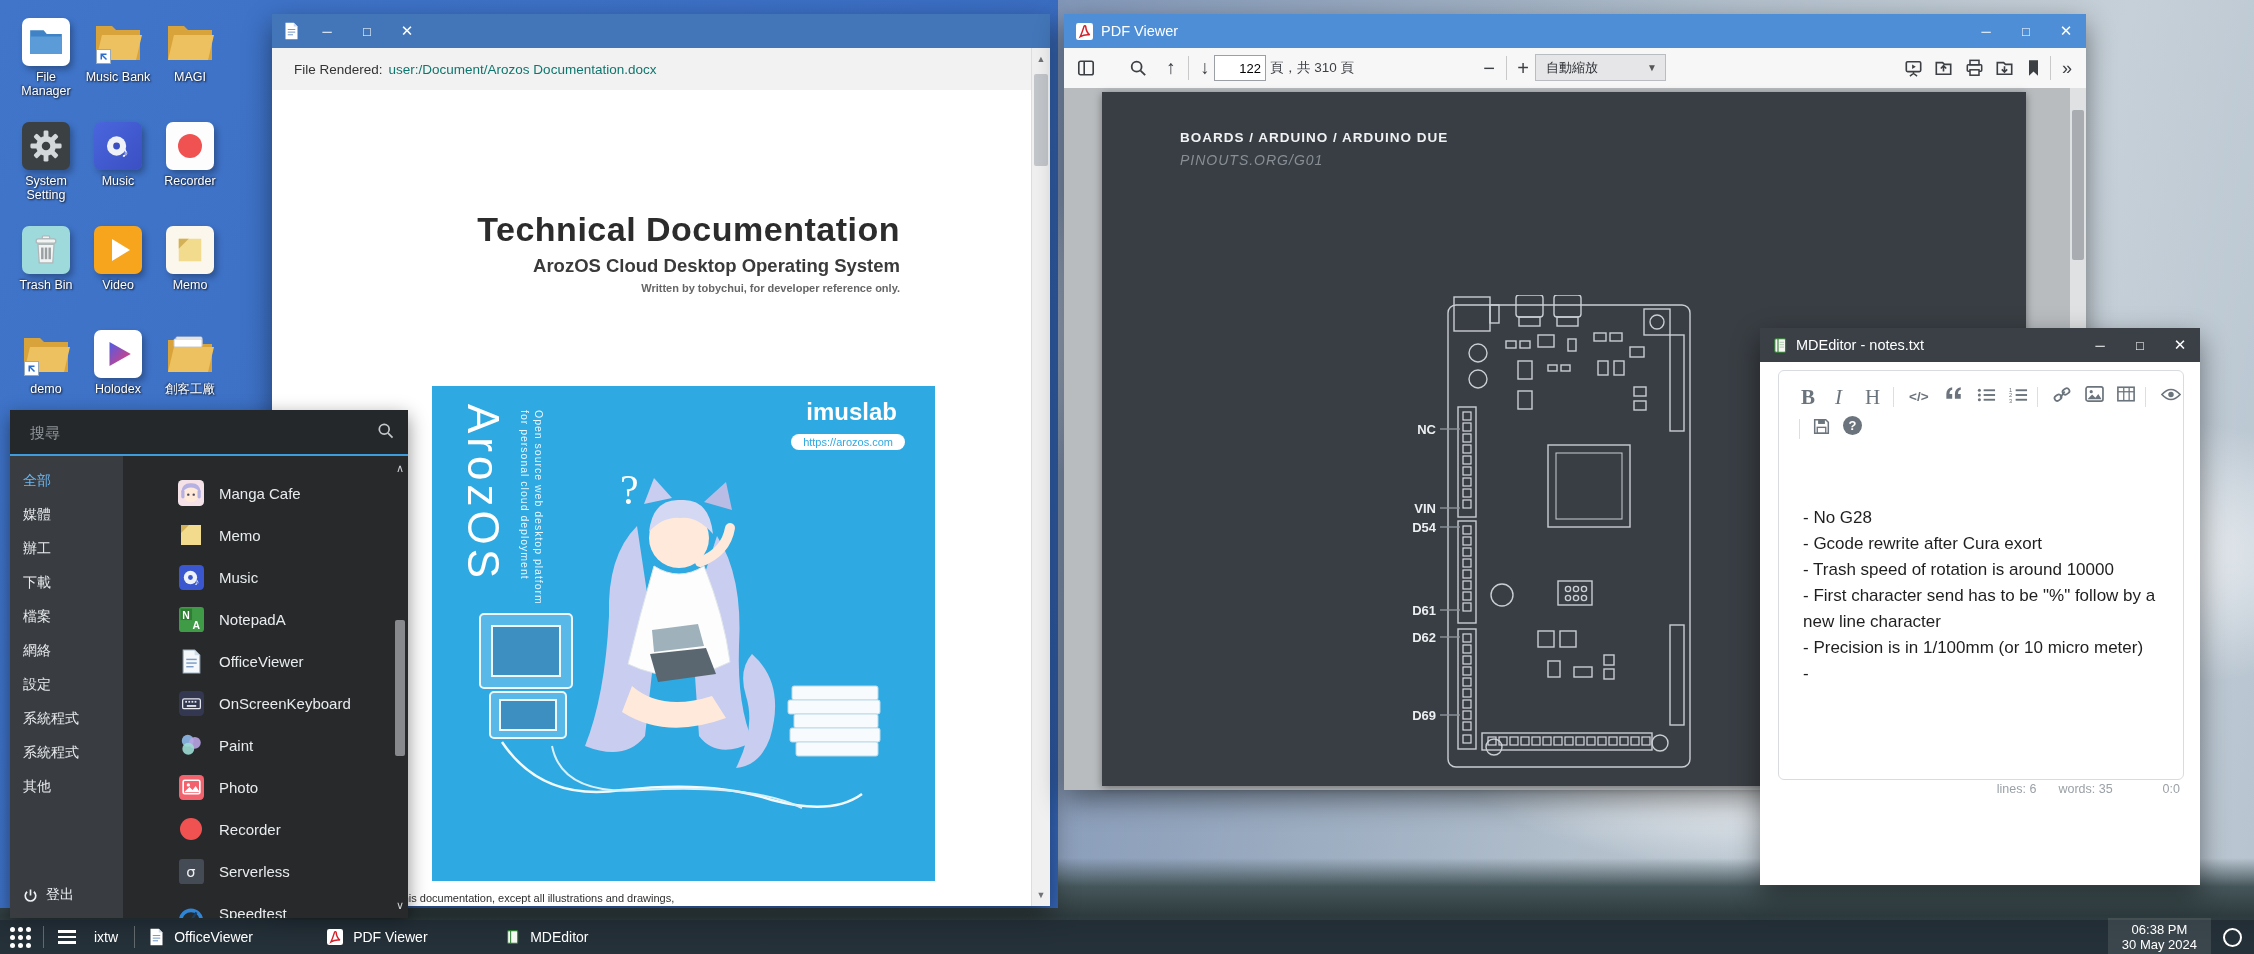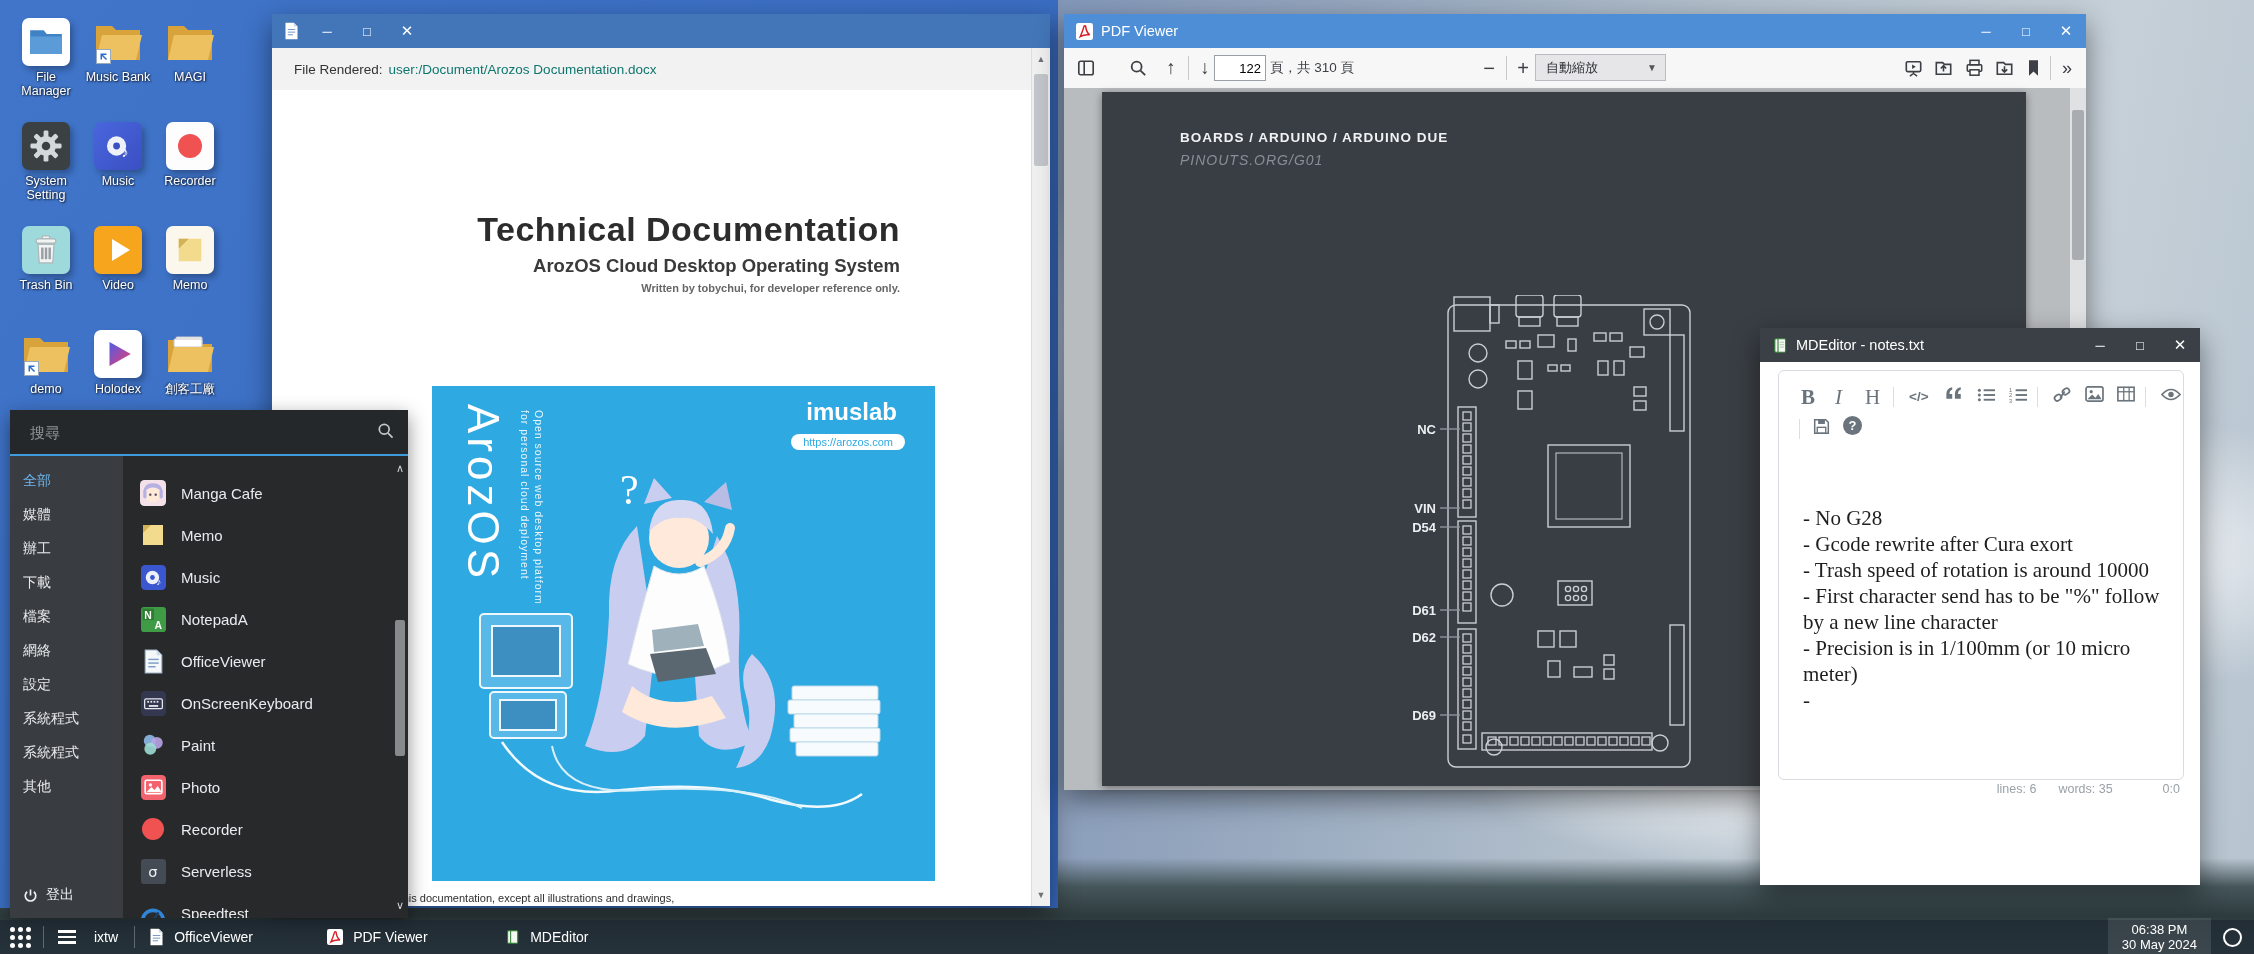--- a/index.html
+++ b/index.html
@@ -36,21 +36,21 @@
   #sm-search{position:absolute;left:0;top:0;width:398px;height:46px;background:#25282b;
              border-bottom:2px solid #3e9bdc;box-sizing:border-box;display:flex;align-items:center;}
   #sm-search input{flex:1;background:transparent;border:none;outline:none;color:#dfe3e6;
              font-size:15px;padding:0 10px 0 20px;font-family:"Liberation Sans",sans-serif;}
   #sm-search input::placeholder{color:#8d9499;}
   #sm-cats{position:absolute;left:0;top:46px;width:113px;bottom:0;background:#393d42;}
   .cat{padding:8px 0 8px 13px;color:#e8eaec;cursor:pointer;}
   .cat.active{color:#6cb6f0;}
   #sm-logout{position:absolute;left:13px;bottom:14px;color:#eef1f3;display:flex;align-items:center;gap:8px;}
   #sm-apps{position:absolute;left:113px;top:46px;right:0;bottom:0;background:#27292b;overflow:hidden;}
-  .app-item{position:absolute;left:0;width:100%;height:42px;display:flex;align-items:center;cursor:pointer;}
+  .app-item{position:absolute;left:0;width:100%;height:42px;display:flex;align-items:center;cursor:pointer;padding-left:38px;}
   .mico{width:28px;height:28px;margin-left:16px;flex:0 0 28px;display:flex;align-items:center;justify-content:center;}
   .app-label{margin-left:14px;color:#e9ecee;font-size:15px;white-space:nowrap;}
   #sm-scroll{position:absolute;right:2px;top:2px;width:12px;bottom:2px;}
   #sm-thumb{position:absolute;left:1px;width:10px;background:#87898c;border-radius:2px;}
   .sm-chev{position:absolute;left:0;width:12px;text-align:center;color:#cfd3d6;font-size:11px;}
 
   
   .win{position:absolute;box-shadow:0 10px 26px rgba(0,0,0,.45);background:#fff;}
   .titlebar{position:absolute;left:0;top:0;right:0;height:34px;display:flex;align-items:center;color:#fff;}
   .tb-icon{margin:0 8px 0 12px;display:flex;}
@@ -110,21 +110,21 @@
   #pdf-scroll{position:absolute;right:0;top:0;width:16px;bottom:0;background:#dfe1e3;}
   #pdf-thumb{position:absolute;left:2px;top:22px;width:12px;height:150px;background:#a9adb1;border-radius:2px;}
 
   
   #md{left:1760px;top:328px;width:440px;height:557px;}
   #md .titlebar{background:#3a4046;}
   #md-box{position:absolute;left:18px;top:42px;width:404px;height:408px;border:1px solid #d8dce0;
           border-radius:6px;background:#fff;}
   .md-tool{position:absolute;color:#6b747c;font-size:17px;cursor:pointer;display:flex;align-items:center;}
   .md-div{position:absolute;width:1px;height:20px;background:#dcdfe2;}
-  #md-text{position:absolute;left:24px;top:134px;width:372px;font-size:21px;line-height:26px;color:#1f1f1f;font-family:Liberation Serif, serif;}
+  #md-text{position:absolute;left:24px;top:134px;width:372px;font-size:17px;line-height:26px;color:#1f1f1f;}
   #md-status{position:absolute;left:0;right:20px;top:454px;display:flex;justify-content:flex-end;
              gap:22px;color:#9aa1a7;font-size:12.5px;}
   #md-status .cursor{margin-left:28px;}
 
   
   #taskbar{position:absolute;left:0;right:0;bottom:0;height:34px;background:rgba(28,39,48,.68);
            display:flex;align-items:center;color:#fff;}
   .tb-sep{width:1px;height:22px;background:rgba(255,255,255,.28);}
   .tapp{display:flex;align-items:center;gap:10px;height:100%;padding:0 14px;cursor:pointer;font-size:14px;}
   #tb-grid{display:grid;grid-template-columns:repeat(3,5px);grid-gap:3px;margin:0 12px 0 10px;cursor:pointer;}

